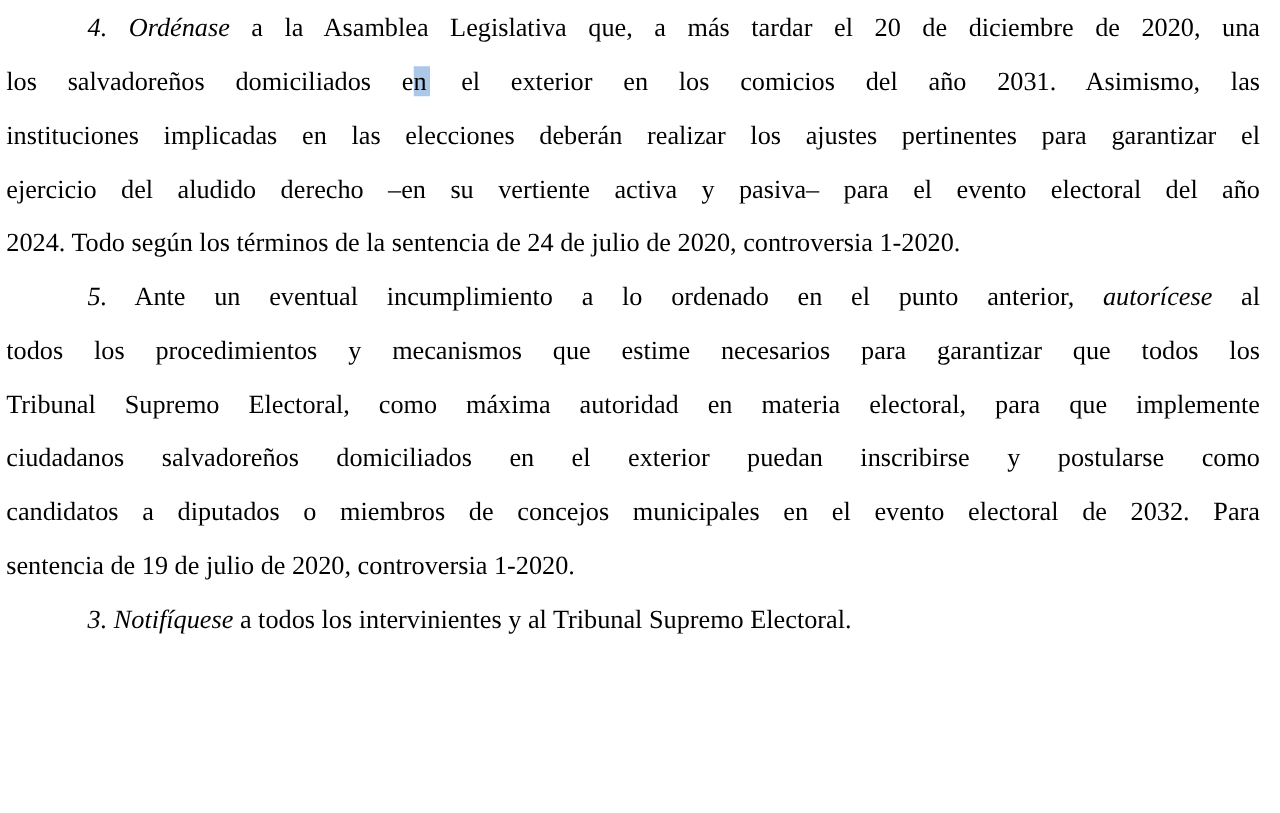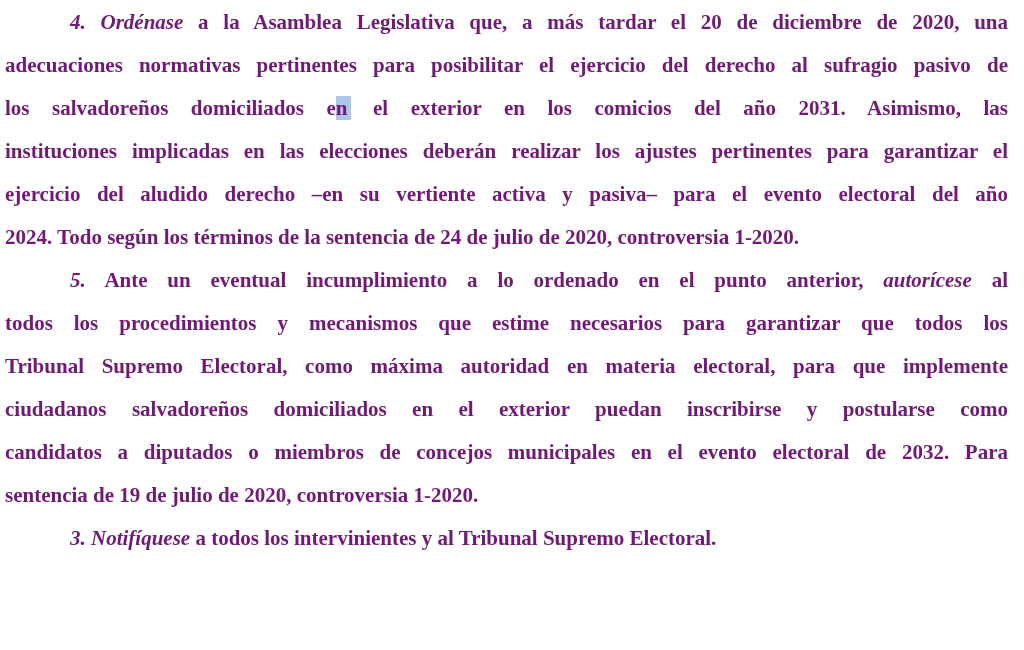--- a/index.html
+++ b/index.html
@@ -37,24 +37,23 @@
     font-style: italic;
   }
   .highlight {
     background: var(--hl, #abc8e8);
     padding-right: 3px;
   }
 </style>
 </head>
 <body>
 
-<div class="page" style="color: #701a75; background: rgb(255, 255, 255); font-weight: bold;">
+<div class="page" style="color: #000000; background: rgb(255, 255, 255);">
   <div id="text-block">
       <div class="line indent"><span class="italic">4. Ordénase</span><span> a la Asamblea Legislativa que, a más tardar el 20 de diciembre de 2020, una</span></div>
-      <div class="line"><span>adecuaciones normativas pertinentes para posibilitar el ejercicio del derecho al sufragio pasivo de</span></div>
       <div class="line"><span>los salvadoreños domiciliados e</span><span class="highlight">n</span><span> el exterior en los comicios del año 2031. Asimismo, las</span></div>
       <div class="line"><span>instituciones implicadas en las elecciones deberán realizar los ajustes pertinentes para garantizar el</span></div>
       <div class="line"><span>ejercicio del aludido derecho –en su vertiente activa y pasiva– para el evento electoral del año</span></div>
       <div class="line left"><span>2024. Todo según los términos de la sentencia de 24 de julio de 2020, controversia 1-2020.</span></div>
       <div class="line indent"><span class="italic">5.</span><span> Ante un eventual incumplimiento a lo ordenado en el punto anterior, </span><span class="italic">autorícese</span><span> al</span></div>
       <div class="line"><span>todos los procedimientos y mecanismos que estime necesarios para garantizar que todos los</span></div>
       <div class="line"><span>Tribunal Supremo Electoral, como máxima autoridad en materia electoral, para que implemente</span></div>
       <div class="line"><span>ciudadanos salvadoreños domiciliados en el exterior puedan inscribirse y postularse como</span></div>
       <div class="line"><span>candidatos a diputados o miembros de concejos municipales en el evento electoral de 2032. Para</span></div>
       <div class="line left"><span>sentencia de 19 de julio de 2020, controversia 1-2020.</span></div>

